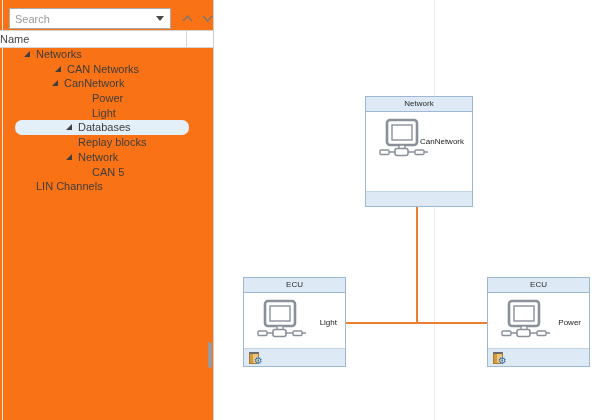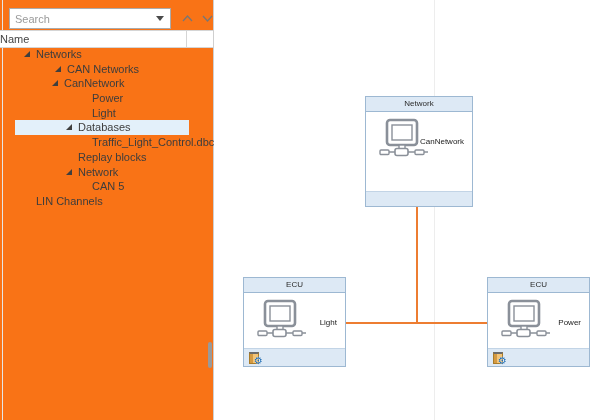--- a/index.html
+++ b/index.html
@@ -28,21 +28,21 @@
   .grid-header{position:absolute;left:0;top:30px;width:213px;height:16px;background:#fff;
                border-top:1px solid #d5d5d5;border-bottom:1px solid #d5d5d5;
                font-size:11px;color:#444;line-height:16px;}
   .grid-header .htext{padding-left:0;}
   .hdivider{position:absolute;left:186px;top:0;bottom:0;width:1px;background:#d5d5d5;}
 
   
   .tree{position:absolute;left:15px;top:47px;width:174px;}
   .trow{height:14.7px;line-height:14.7px;display:flex;align-items:center;font-size:11px;
         color:#3d3d3d;white-space:nowrap;cursor:default;}
-  .trow.sel{background:#e3f0fa;}
+  .trow.sel{background:#e3f0fa;border-radius:7px;}
   .l0{padding-left:8px;}.l1{padding-left:39px;}.l2{padding-left:36px;}
   .l3{padding-left:50px;}.l4{padding-left:64px;}
   .tw{width:13px;height:14.7px;position:relative;flex:none;}
   .tw.on::before{content:"";position:absolute;left:1px;top:4px;width:0;height:0;
                  border-left:6px solid transparent;border-bottom:6px solid #3f3f3f;}
 
   
   .vthumb{position:absolute;left:208px;top:342px;width:4px;height:26px;background:#9a9a9a;
           border-radius:2px;}
 
@@ -119,24 +119,20 @@
         <span class="tw"></span>
         <span class="tl">Power</span>
       </div>
       <div class="trow l4">
         <span class="tw"></span>
         <span class="tl">Light</span>
       </div>
       <div class="trow l3 sel">
         <span class="tw on"></span>
         <span class="tl">Databases</span>
-      </div>
-      <div class="trow l4">
-        <span class="tw"></span>
-        <span class="tl">Traffic_Light_Control.dbc</span>
       </div>
       <div class="trow l3">
         <span class="tw"></span>
         <span class="tl">Replay blocks</span>
       </div>
       <div class="trow l3">
         <span class="tw on"></span>
         <span class="tl">Network</span>
       </div>
       <div class="trow l4">

